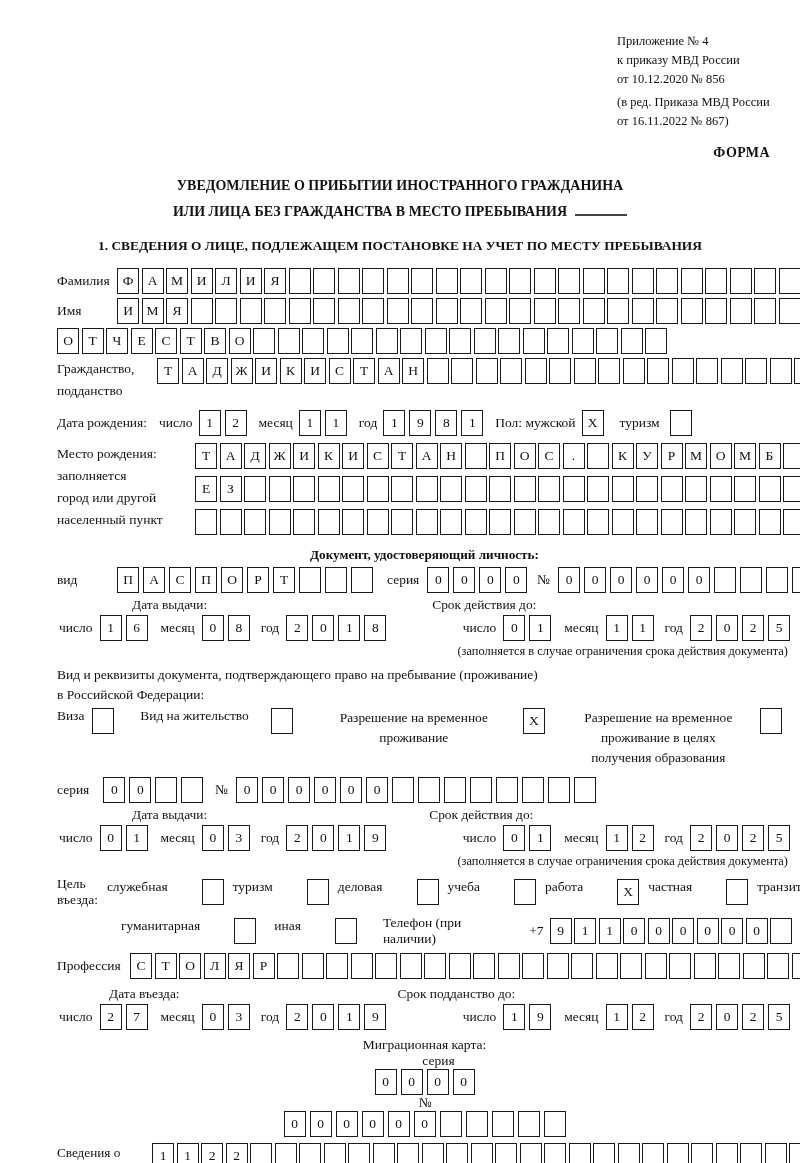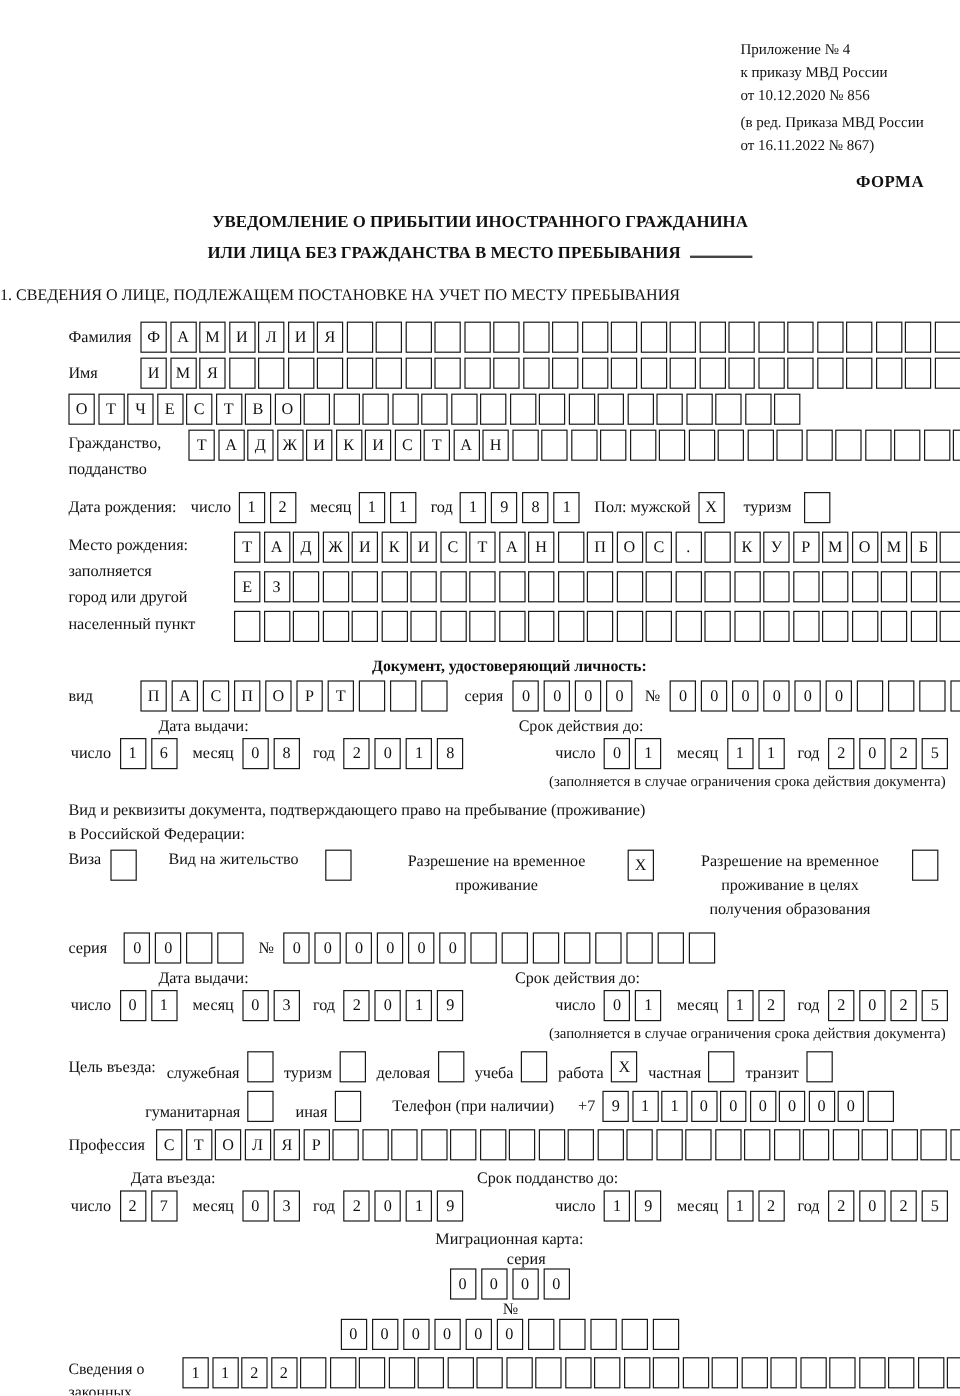--- a/index.html
+++ b/index.html
@@ -4,21 +4,21 @@
 <style>
   html,body{margin:0;padding:0;background:#fff;}
   .page{width:800px;height:1163px;background:#fff;overflow:hidden;
         font-family:"Liberation Serif",serif;color:#111;position:relative;}
   
   .appendix{margin:32px 0 0 617px;font-size:12.5px;line-height:1.5;}
   .appendix .amend{margin-top:5px;}
   .form-label{margin:14px 30px 0 0;text-align:right;font-weight:700;font-size:14px;letter-spacing:.4px;}
   .title{margin-top:12px;text-align:center;font-weight:700;font-size:14px;line-height:1.85;}
   .blank-line{display:inline-block;width:52px;border-bottom:2px solid #444;height:14px;margin-left:8px;}
-  .sec1{margin-top:13px;text-align:left;font-weight:400;font-size:13.4px;}
+  .sec1{margin-top:13px;text-align:center;font-weight:700;font-size:13.4px;}
   
   .form{padding:10px 8px 0 57px;font-size:13.5px;}
   .frow{display:flex;align-items:center;margin-top:4px;}
   .frow-top{display:flex;align-items:flex-start;margin-top:4px;}
   .lbl{flex:0 0 auto;}
   .w60{width:60px;flex:0 0 60px;}
   .w100{width:100px;flex:0 0 100px;}
   .w138{width:138px;flex:0 0 138px;}
   .w73{width:73px;flex:0 0 73px;}
   .w95{width:95px;flex:0 0 95px;}
@@ -40,21 +40,21 @@
   .note-r{text-align:right;font-size:12.4px;margin:3px 4px 0 0;}
   .intro{margin-top:8px;font-size:13.5px;}
   
   .opts{display:flex;align-items:flex-start;margin-top:5px;}
   .opt{display:flex;align-items:flex-start;}
   .opt .txt{font-size:13.4px;}
   .opt .ctr{text-align:center;line-height:20px;}
   .wA{width:190px;} .wB{width:175px;}
   .gap1{margin-left:8px;} .gap2{margin-left:26px;} .gap3{margin-left:14px;} .gap4{margin-left:22px;}
   .purps{display:flex;align-items:center;margin-top:7px;flex-wrap:nowrap;}
-  .purps .p{display:flex;align-items:flex-end;margin-left:9px;}
+  .purps .p{display:flex;align-items:flex-start;margin-left:9px;gap:28px;}
   .purps .p .txt{margin-right:6px;}
 </style>
 </head>
 <body>
 
 <div class="page">
 
   <div class="appendix">
     <div>Приложение № 4</div>
     <div>к приказу МВД России</div>

